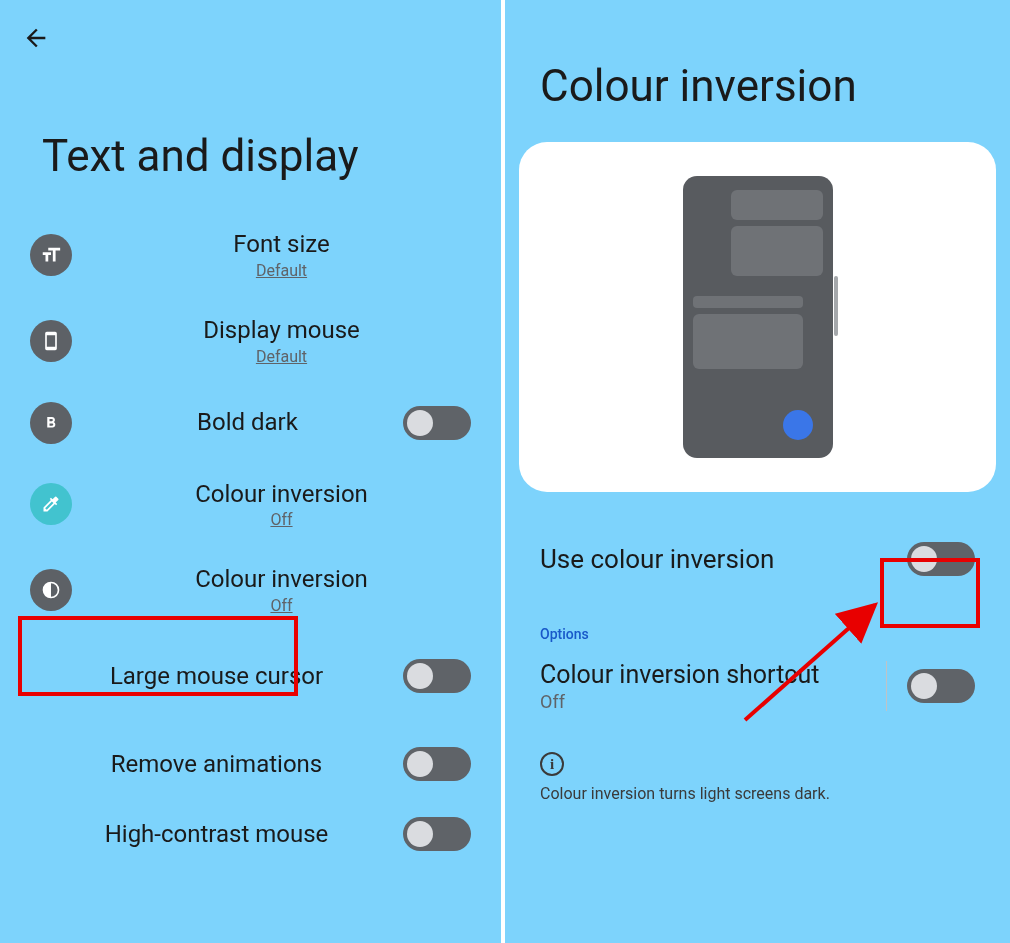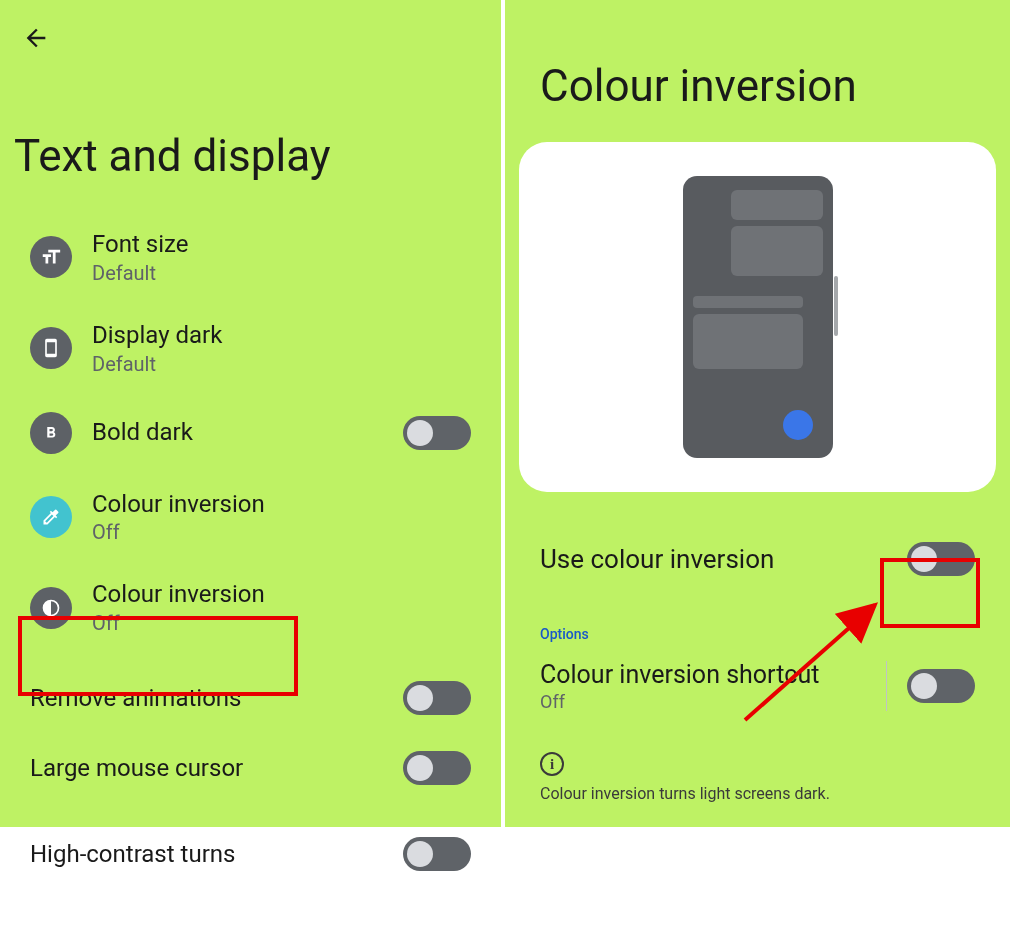--- a/index.html
+++ b/index.html
@@ -6,22 +6,22 @@
   body {
     margin: 0;
     font-family: 'Roboto', 'Segoe UI', Arial, sans-serif;
     background: #fff;
     width: 1010px;
     height: 943px;
     display: flex;
     overflow: hidden;
   }
   .pane {
-    background: #bef264;
-    height: 827px;
+    background: #7dd3fc;
+    height: 943px;
     position: relative;
   }
   .pane-left {
     width: 505px;
     border-right: 4px solid #fff;
   }
   .pane-right {
     width: 505px;
   }
 
@@ -33,21 +33,21 @@
     width: 28px;
     height: 28px;
     cursor: pointer;
   }
   .back svg { width: 28px; height: 28px; }
 
   .page-title-left {
     font-size: 44px;
     font-weight: 400;
     color: #1a1a1a;
-    margin: 130px 0 30px 14px;
+    margin: 130px 0 30px 42px;
   }
   .page-title-right {
     font-size: 44px;
     font-weight: 400;
     color: #1a1a1a;
     margin: 60px 0 30px 35px;
   }
 
   
   .setting-row {
@@ -63,30 +63,31 @@
     border-radius: 50%;
     background: #5d6166;
     display: flex;
     align-items: center;
     justify-content: center;
     flex-shrink: 0;
     margin-right: 20px;
   }
   .icon-circle.teal { background: #42c3cf; }
   .icon-circle svg { fill: #fff; }
-  .setting-text { flex: 1; }
+  .setting-text { flex: 1; text-align: center; }
   .setting-label {
     font-size: 24px;
     color: #1a1a1a;
     line-height: 1.2;
   }
   .setting-sub {
-    font-size: 20px;
+    font-size: 16px;
     color: #5f6368;
     margin-top: 2px;
+    text-decoration: underline;
   }
 
   
   .toggle {
     width: 68px;
     height: 34px;
     border-radius: 17px;
     background: #5f6368;
     position: relative;
     cursor: pointer;
@@ -251,21 +252,21 @@
     </div>
   </div>
 
   <div class="setting-row">
     <div class="icon-circle">
       <svg width="20" height="20" viewBox="0 0 24 24">
           <path d="M17 1H7c-1.1 0-2 .9-2 2v18c0 1.1.9 2 2 2h10c1.1 0 2-.9 2-2V3c0-1.1-.9-2-2-2zm0 18H7V5h10v14z"></path>
         </svg>
     </div>
     <div class="setting-text">
-      <div class="setting-label">Display dark</div>
+      <div class="setting-label">Display mouse</div>
       <div class="setting-sub">Default</div>
     </div>
   </div>
 
   <div class="setting-row">
     <div class="icon-circle">
       <svg width="18" height="18" viewBox="0 0 24 24">
           <path d="M15.6 10.79c.97-.67 1.65-1.77 1.65-2.79 0-2.26-1.75-4-4-4H7v14h7.04c2.09 0 3.71-1.7 3.71-3.79 0-1.52-.86-2.82-2.15-3.42zM10 6.5h3c.83 0 1.5.67 1.5 1.5s-.67 1.5-1.5 1.5h-3v-3zm3.5 9H10v-3h3.5c.83 0 1.5.67 1.5 1.5s-.67 1.5-1.5 1.5z"></path>
         </svg>
     </div>
@@ -295,41 +296,41 @@
           <path d="M12 2a10 10 0 100 20 10 10 0 000-20zm0 18V4a8 8 0 010 16z"></path>
         </svg>
     </div>
     <div class="setting-text">
       <div class="setting-label">Colour inversion</div>
       <div class="setting-sub">Off</div>
     </div>
   </div>
   <div class="highlight-box" style="left:18px; top:616px; width:280px; height:80px;"></div>
 
+  <div class="setting-row tight" style="padding:26px 30px;">
+    <div class="setting-text">
+      <div class="setting-label">Large mouse cursor</div>
+    </div>
+    <div class="toggle">
+        <div class="knob"></div>
+      </div>
+  </div>
+
   <div class="setting-row tight" style="padding-top:28px;">
     <div class="setting-text">
       <div class="setting-label">Remove animations</div>
     </div>
     <div class="toggle">
         <div class="knob"></div>
       </div>
   </div>
 
   <div class="setting-row tight" style="padding:26px 30px;">
     <div class="setting-text">
-      <div class="setting-label">Large mouse cursor</div>
-    </div>
-    <div class="toggle">
-        <div class="knob"></div>
-      </div>
-  </div>
-
-  <div class="setting-row tight" style="padding:26px 30px;">
-    <div class="setting-text">
-      <div class="setting-label">High-contrast turns</div>
+      <div class="setting-label">High-contrast mouse</div>
     </div>
     <div class="toggle">
         <div class="knob"></div>
       </div>
   </div>
 
 </div>
 
 <div class="pane pane-right">
 

